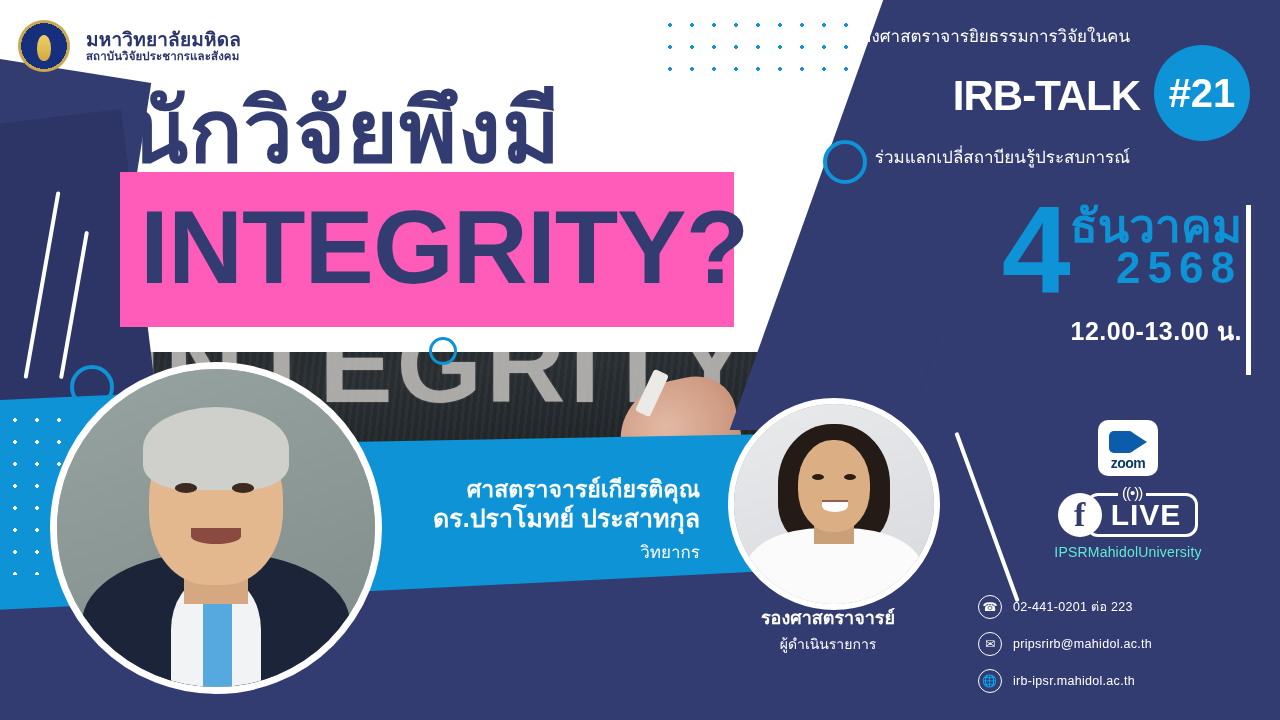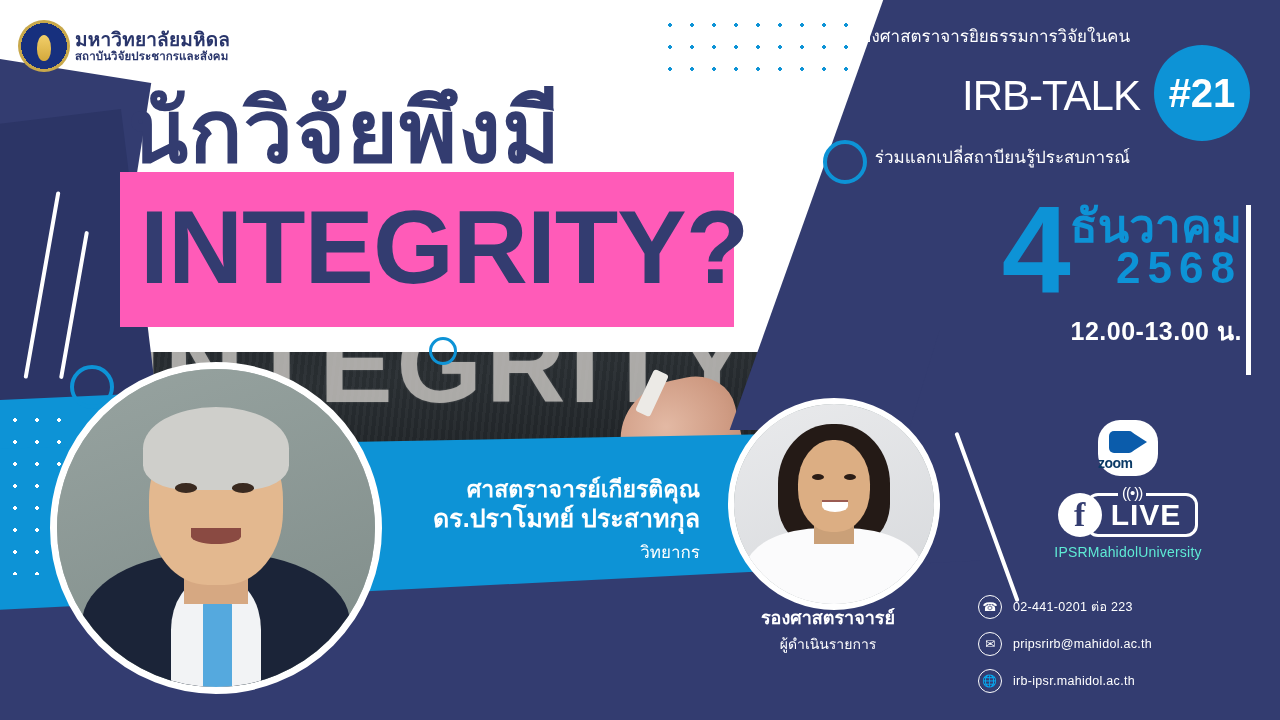--- a/index.html
+++ b/index.html
@@ -107,41 +107,41 @@
   .ring-blue-3{left:70px;top:365px;width:36px;height:36px;border:4px solid #0D93D6;}
   .line-white-right{
     position:absolute;left:985px;top:427px;width:4px;height:180px;background:#fff;
     transform:rotate(-20deg);border-radius:2px;
   }
   .bar-white-right{
     position:absolute;left:1246px;top:205px;width:5px;height:170px;background:#fff;
   }
 
   
-  .logo-row{position:absolute;left:18px;top:20px;display:flex;align-items:center;gap:5px;}
+  .logo-row{position:absolute;left:18px;top:20px;display:flex;align-items:center;gap:16px;}
   .seal{
     width:52px;height:52px;border-radius:50%;
     background:
       radial-gradient(circle at 50% 50%, #17307e 0 62%, #c8a84b 62% 72%, #ffffff 72% 78%, #c8a84b 78% 86%, #ffffff 86% 100%);
     position:relative;flex:0 0 auto;
   }
   .seal::after{
     content:"";position:absolute;left:50%;top:28%;transform:translateX(-50%);
     width:14px;height:26px;border-radius:50% 50% 45% 45%;
     background:linear-gradient(#f2cf6a,#d4a93c);
   }
   .logo-text{line-height:1.12;}
   .logo-th{font-size:19px;font-weight:700;color:#29356b;letter-spacing:.2px;}
   .logo-sub{font-size:11.5px;font-weight:700;color:#29356b;letter-spacing:.1px;}
 
   
   .hdr-right{position:absolute;right:30px;top:22px;text-align:right;width:520px;}
   .hdr-line1{font-size:17px;color:#ffffff;margin-right:120px;}
   .hdr-mid{display:flex;align-items:center;justify-content:flex-end;gap:14px;margin-top:2px;}
-  .irb-talk{font-size:42px;font-weight:400;color:#fff;letter-spacing:-1px;text-align:center;}
+  .irb-talk{font-size:42px;font-weight:700;color:#fff;letter-spacing:-1px;text-align:center;}
   .badge21{
     width:96px;height:96px;border-radius:50%;background:#0D93D6;
     display:flex;align-items:center;justify-content:center;
     font-size:40px;font-weight:700;color:#fff;margin-top:-6px;
   }
   .hdr-line3{font-size:17px;color:#ffffff;margin-right:120px;margin-top:2px;}
 
   
   .title-th{
     position:absolute;left:128px;top:88px;
@@ -161,22 +161,22 @@
   .date-block{position:absolute;right:38px;top:196px;width:290px;text-align:right;}
   .date-row{display:flex;align-items:flex-start;justify-content:flex-end;gap:2px;}
   .date-day{font-size:124px;font-weight:700;color:#0D93D6;line-height:.86;letter-spacing:-3px;}
   .date-month{font-size:46px;font-weight:700;color:#0D93D6;line-height:1.05;margin-top:6px;}
   .date-year{font-size:44px;font-weight:700;color:#0D93D6;letter-spacing:7px;line-height:1;margin-top:-4px;}
   .date-time{font-size:25px;font-weight:700;color:#ffffff;margin-top:8px;letter-spacing:.5px;}
 
   
   .platforms{position:absolute;right:72px;top:420px;width:160px;text-align:center;}
   .zoom-badge{
-    width:60px;height:56px;border-radius:22px;background:#fff;margin:0 auto;
-    position:relative;display:flex;align-items:flex-end;
+    width:60px;height:56px;border-radius:10px;background:#fff;margin:0 auto;
+    position:relative;display:flex;align-items:flex-end;justify-content:center;
   }
   .zoom-cam{position:absolute;left:11px;top:11px;width:38px;height:22px;}
   .zoom-cam .body{position:absolute;left:0;top:0;width:25px;height:22px;background:#0b5cab;border-radius:5px;}
   .zoom-cam .lens{position:absolute;left:24px;top:2px;width:0;height:0;
     border-top:9px solid transparent;border-bottom:9px solid transparent;border-left:14px solid #0b5cab;}
   .zoom-word{font-size:14px;font-weight:700;color:#0b3a66;margin-bottom:5px;letter-spacing:-.5px;}
 
   .fblive{margin-top:16px;display:flex;align-items:center;justify-content:center;position:relative;height:46px;}
   .fb-circle{
     width:44px;height:44px;border-radius:50%;background:#fff;position:relative;z-index:3;

